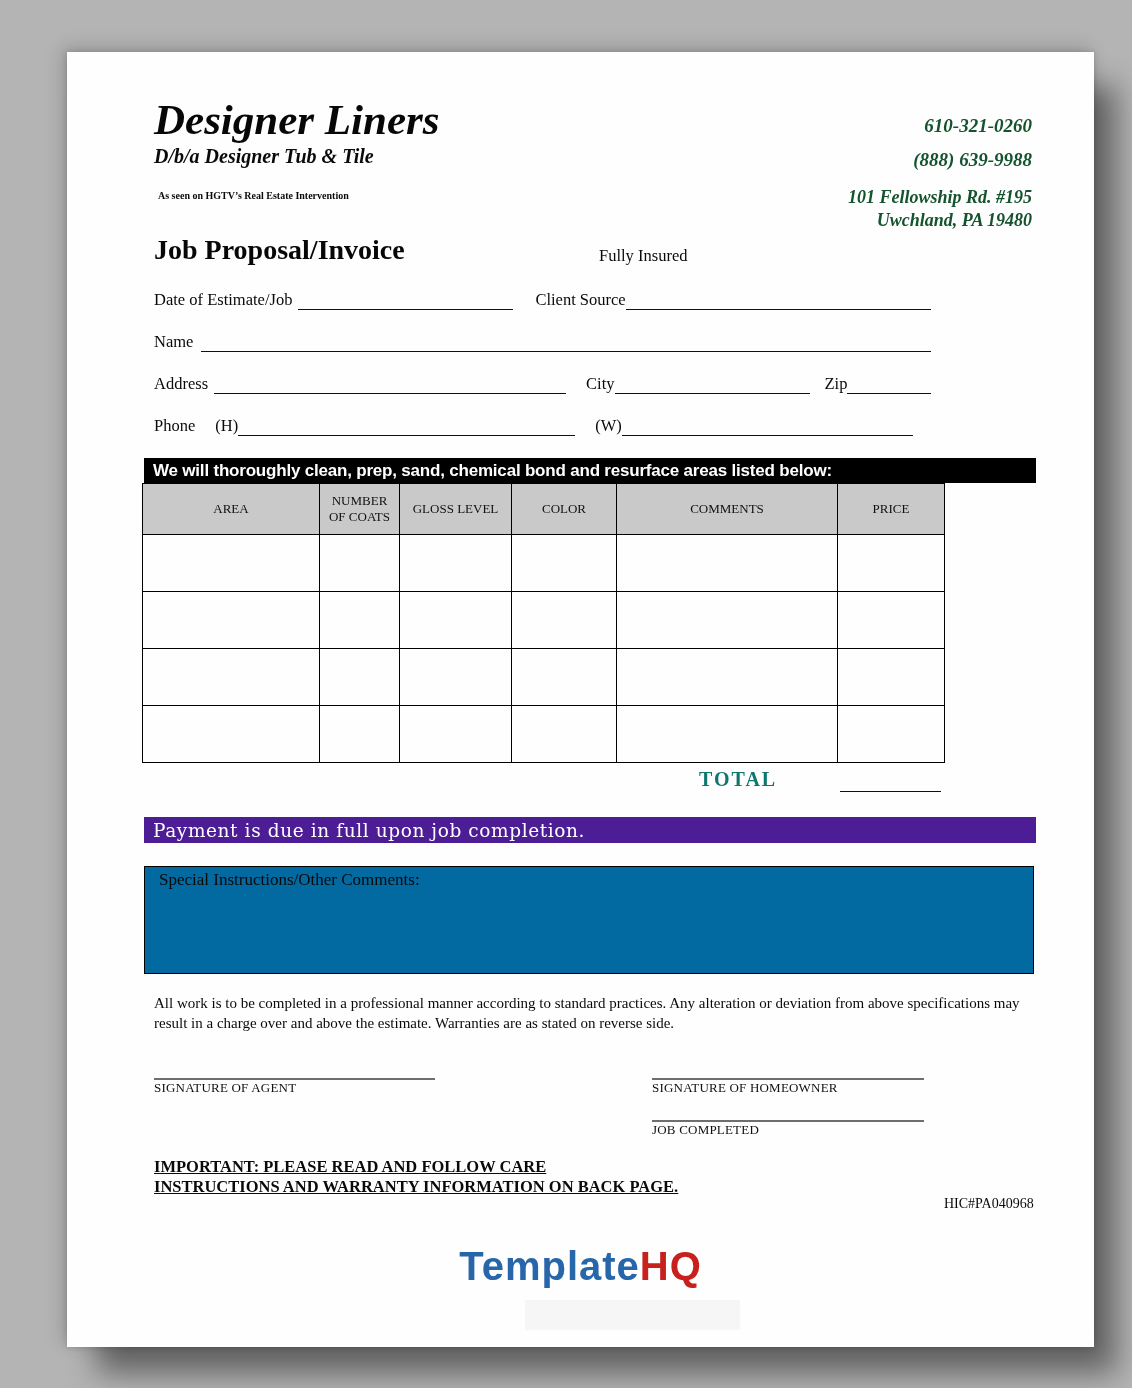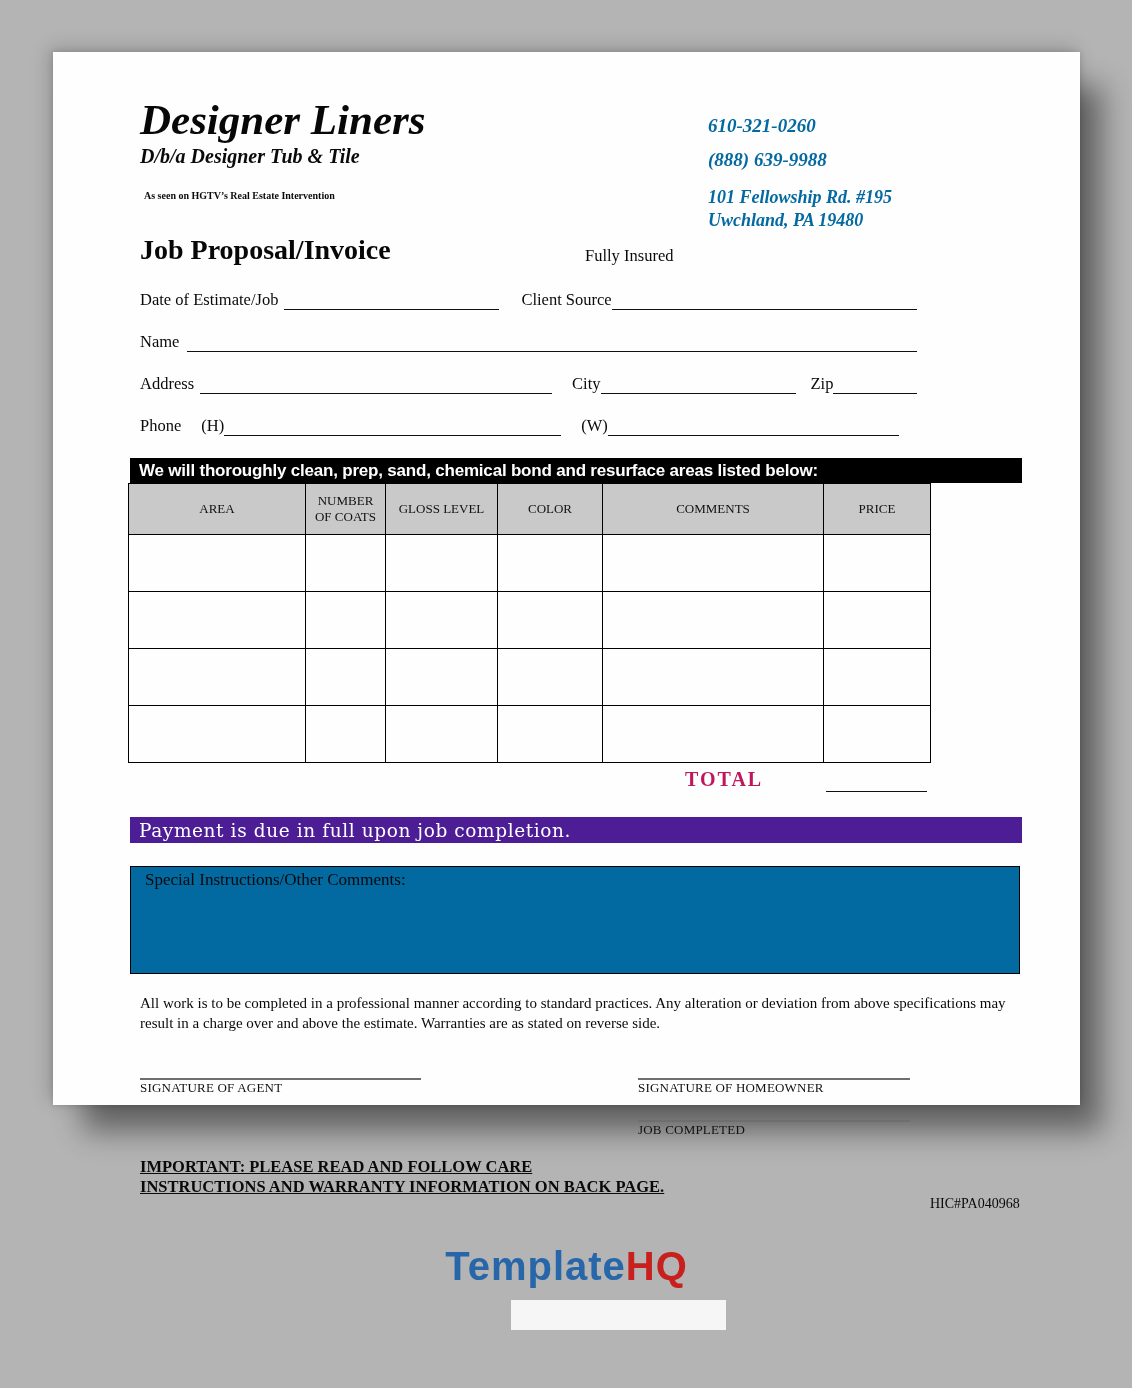--- a/index.html
+++ b/index.html
@@ -7,22 +7,22 @@
     padding: 0;
     width: 1132px;
     height: 1388px;
     background: #b4b4b4;
     overflow: hidden;
     font-family: "Liberation Serif", serif;
   }
   .stage { position: relative; width: 1132px; height: 1388px; }
   .page {
     position: absolute;
-    left: 53px; top: 52px;
-    width: 1027px; height: 1053px;
+    left: 67px; top: 52px;
+    width: 1027px; height: 1295px;
     background: #fefefe;
     box-shadow: 26px 30px 28px -4px rgba(0,0,0,0.45),
                 -4px -4px 18px rgba(0,0,0,0.18),
                 0 0 6px rgba(0,0,0,0.15);
   }
   
   .company-block { position: absolute; left: 87px; top: 44px; }
   .company-name {
     font-family: "Liberation Serif", serif;
     font-size: 43px; font-weight: bold; font-style: italic;
@@ -33,23 +33,23 @@
     font-size: 20px; font-weight: bold; font-style: italic;
     color: #0a0a0a; margin-top: 2px;
   }
   .company-tagline {
     font-family: "Liberation Serif", serif;
     font-size: 10px; font-weight: bold; color: #0a0a0a;
     margin-top: 22px; margin-left: 4px;
   }
   .contact-block {
     position: absolute; left: 655px; top: 57px; width: 310px;
-    text-align: left;
-    font-family: "Liberation Serif", serif;
-    font-weight: bold; font-style: italic; color: #0369a1;
+    text-align: right;
+    font-family: "Liberation Serif", serif;
+    font-weight: bold; font-style: italic; color: #14532d;
   }
   .contact-phone { font-size: 19px; line-height: 34px; }
   .contact-addr  { font-size: 18px; line-height: 23px; }
   .contact-gap   { height: 9px; }
   
   .doc-title {
     position: absolute; left: 87px; top: 182px;
     font-size: 28px; font-weight: bold; color: #070707;
     font-family: "Liberation Serif", serif;
   }
@@ -86,21 +86,21 @@
   .work-table th {
     background: #c9c9c9; height: 50px;
     font-size: 13px; font-weight: normal; color: #111;
     font-family: "Liberation Serif", serif;
     text-align: center; vertical-align: middle; line-height: 1.25;
     padding: 0 4px;
   }
   .work-table td { height: 54px; background: #fefefe; }
   .total-label {
     position: absolute; left: 632px; top: 716px;
-    font-size: 20px; font-weight: bold; letter-spacing: 2px; color: #be185d;
+    font-size: 20px; font-weight: bold; letter-spacing: 2px; color: #0f766e;
   }
   .total-line {
     position: absolute; left: 773px; top: 739px; width: 101px;
     border-bottom: 1.6px solid #111;
   }
   
   .payment-bar {
     position: absolute; left: 77px; top: 765px; width: 892px; height: 26px;
     background: #4c1d95; color: #fff;
     font-family: "DejaVu Serif", serif;

